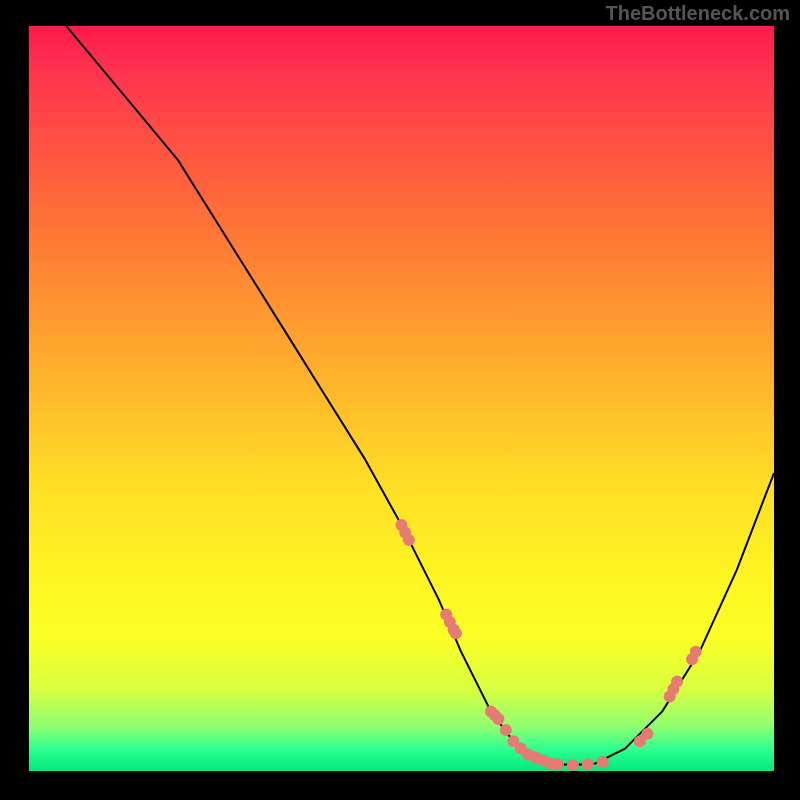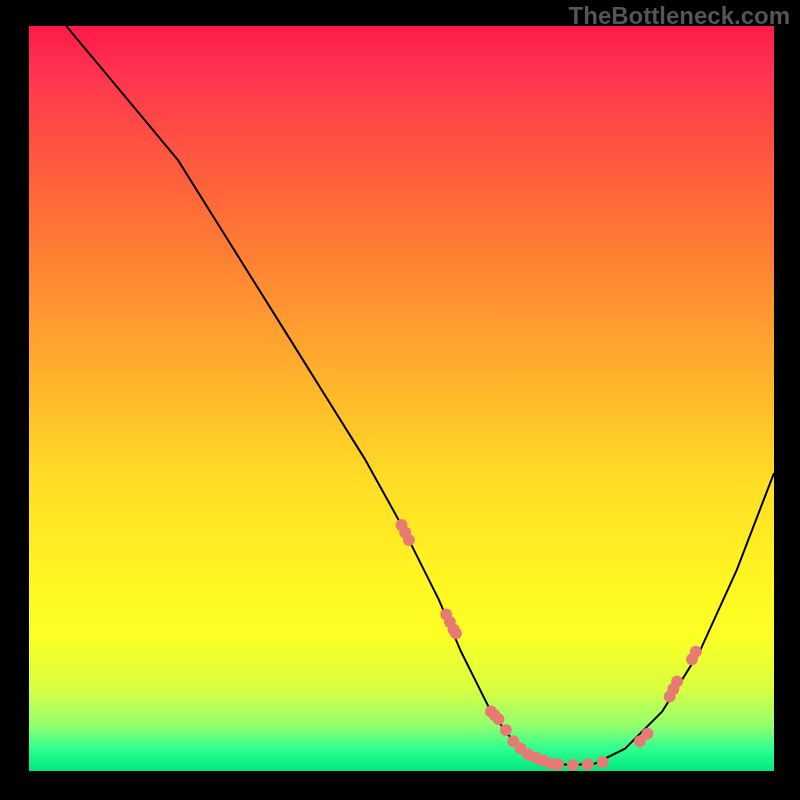--- a/index.html
+++ b/index.html
@@ -8,21 +8,21 @@
     height: 800px;
     background: #000;
     position: relative;
     font-family: Arial, sans-serif;
   }
   .watermark {
     position: absolute;
     top: 2px;
     right: 10px;
     color: #555;
-    font-size: 24px;
+    font-size: 20px;
     font-weight: bold;
     z-index: 10;
   }
   .plot-area {
     position: absolute;
     left: 29px;
     top: 26px;
     width: 745px;
     height: 745px;
     overflow: hidden;

